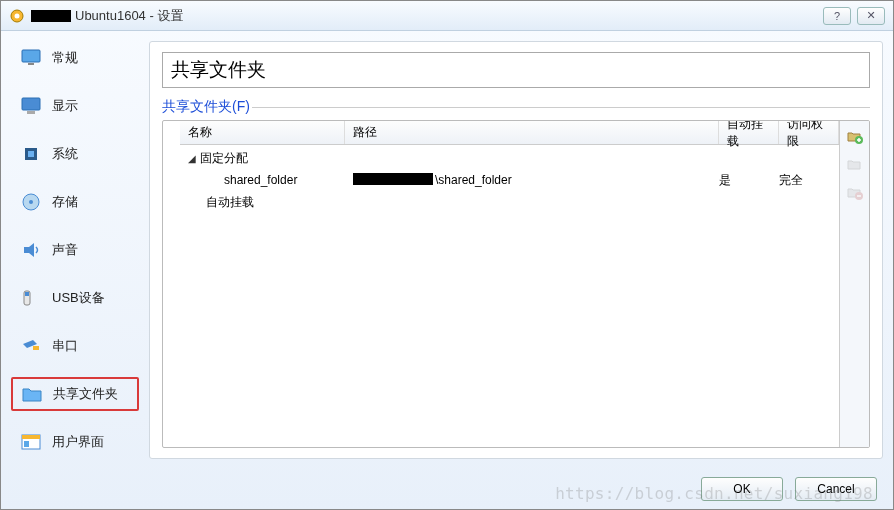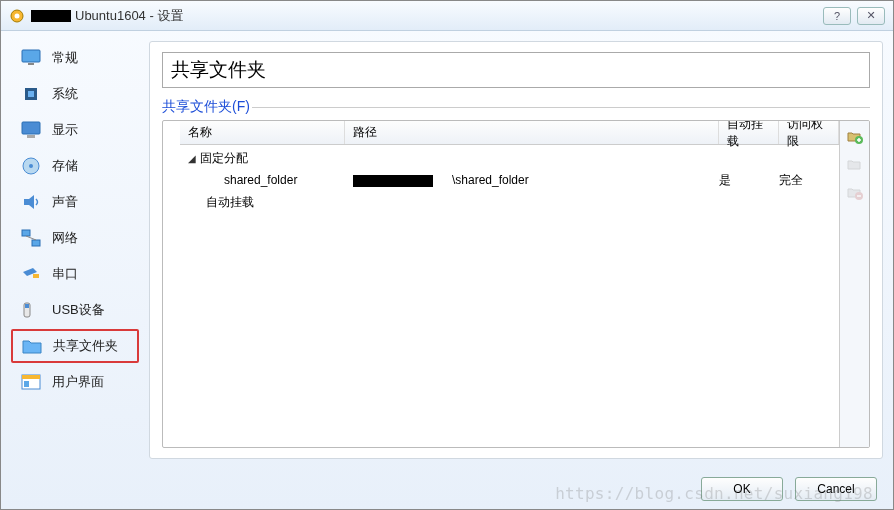--- a/index.html
+++ b/index.html
@@ -8,21 +8,21 @@
     
     .titlebar { height: 30px; display: flex; align-items: center; padding: 8px 8px; background: linear-gradient(#f8fbff, #e2edf8); border-bottom: 1px solid #c0d0e0; }
     .titlebar-icon { width: 16px; height: 16px; margin-right: 6px; }
     .titlebar-redact { width: 40px; height: 12px; background: #000; margin-right: 4px; }
     .titlebar-text { flex: 1; font-size: 13px; color: #333; }
     .titlebar-btns { display: flex; gap: 6px; }
     .titlebar-btn { width: 28px; height: 18px; border: 1px solid #9bb; border-radius: 3px; background: linear-gradient(#fefefe, #e2eaf2); display: flex; align-items: center; justify-content: center; font-size: 11px; color: #556; cursor: pointer; }
     
     .body { display: flex; padding: 10px; gap: 10px; height: calc(100% - 70px); }
     
-    .sidebar { width: 128px; display: flex; flex-direction: column; gap: 2px; text-align: center; }
+    .sidebar { width: 128px; display: flex; flex-direction: column; gap: 14px; text-align: center; }
     .sidebar-item { height: 34px; display: flex; align-items: center; padding: 0 8px; gap: 10px; cursor: pointer; border-radius: 2px; border: 1px solid transparent; }
     .sidebar-item.selected { border: 2px solid #d93a3a; }
     .sidebar-icon { width: 22px; height: 20px; flex-shrink: 0; display: flex; align-items: center; justify-content: center; }
     .sidebar-label { font-size: 13px; color: #222; }
     
     .main { flex: 1; background: #fff; border-radius: 3px; padding: 10px 12px; display: flex; flex-direction: column; border: 1px solid #d0d8e0; }
     .panel-title { font-size: 19px; font-weight: normal; padding: 4px 8px; border: 1px solid #aaa; margin-bottom: 10px; }
     .fieldset-label { font-size: 14px; color: #1d4ed8; margin-bottom: 4px; position: relative; }
     .fieldset-label::after { content: ""; position: absolute; left: 90px; right: 0; top: 50%; height: 1px; background: #ccc; }
     
@@ -38,21 +38,21 @@
     .th-path { flex: 1; }
     .th-auto { width: 60px; }
     .th-perm { width: 60px; }
     
     .table-body { flex: 1; font-size: 12px; padding: 2px 0; }
     .tree-row { display: flex; align-items: center; height: 22px; padding: 0 4px; }
     .tree-indent { width: 18px; display: inline-block; }
     .tree-arrow { width: 12px; font-size: 10px; color: #333; }
     .td { padding: 0 4px; }
     .td-name { width: 165px; display: flex; align-items: center; }
-    .td-path { flex: 1; display: flex; align-items: flex-end; gap: 19px; }
+    .td-path { flex: 1; display: flex; align-items: flex-start; gap: 2px; }
     .td-auto { width: 60px; }
     .td-perm { width: 60px; }
     .path-redact { width: 80px; height: 12px; background: #000; display: inline-block; }
     
     .footer { height: 40px; display: flex; align-items: center; justify-content: flex-end; padding: 0 16px; gap: 12px; }
     .btn { min-width: 82px; height: 24px; border: 1px solid #8a9; border-radius: 3px; background: linear-gradient(#fefefe, #e4ecf4); font-size: 12px; cursor: pointer; }
     
     .watermark { position: absolute; right: 20px; bottom: 6px; font-size: 16px; color: rgba(120,120,120,0.28); letter-spacing: 0.3px; font-family: monospace; }
   </style>
 </head>
@@ -81,80 +81,70 @@
             <svg viewBox="0 0 22 20">
               <rect x="2" y="2" width="18" height="12" rx="1" fill="#5aa7e8" stroke="#2a6fb4"></rect>
               <rect x="8" y="15" width="6" height="2" fill="#888"></rect>
             </svg>
           </span>
         <span class="sidebar-label">常规</span>
       </div>
       <div class="sidebar-item">
         <span class="sidebar-icon">
             <svg viewBox="0 0 22 20">
+              <rect x="2" y="2" width="18" height="12" rx="1" fill="#4a8cd4" stroke="#2a6fb4"></rect>
+              <rect x="7" y="15" width="8" height="3" fill="#aaa"></rect>
+            </svg>
+          </span>
+        <span class="sidebar-label">显示</span>
+      </div>
+      <div class="sidebar-item">
+        <span class="sidebar-icon">
+            <svg viewBox="0 0 22 20">
               <rect x="5" y="4" width="12" height="12" fill="#2a5a8a"></rect>
               <rect x="8" y="7" width="6" height="6" fill="#6ab0f0"></rect>
             </svg>
           </span>
         <span class="sidebar-label">系统</span>
       </div>
       <div class="sidebar-item">
         <span class="sidebar-icon">
             <svg viewBox="0 0 22 20">
-              <rect x="2" y="2" width="18" height="12" rx="1" fill="#4a8cd4" stroke="#2a6fb4"></rect>
-              <rect x="7" y="15" width="8" height="3" fill="#aaa"></rect>
-            </svg>
-          </span>
-        <span class="sidebar-label">显示</span>
-      </div>
-      <div class="sidebar-item">
-        <span class="sidebar-icon">
-            <svg viewBox="0 0 22 20">
               <circle cx="11" cy="10" r="8" fill="#b8d8f0" stroke="#4a8cd4"></circle>
               <circle cx="11" cy="10" r="2" fill="#4a8cd4"></circle>
             </svg>
           </span>
         <span class="sidebar-label">存储</span>
       </div>
       <div class="sidebar-item">
         <span class="sidebar-icon">
             <svg viewBox="0 0 22 20">
               <path d="M4 7 L9 7 L14 3 L14 17 L9 13 L4 13 Z" fill="#4a8cd4"></path>
               <path d="M16 7 Q19 10 16 13" fill="none" stroke="#4a8cd4" stroke-width="1.5"></path>
             </svg>
           </span>
         <span class="sidebar-label">声音</span>
       </div>
       <div class="sidebar-item">
         <span class="sidebar-icon">
             <svg viewBox="0 0 22 20">
-              <rect x="2" y="2" width="8" height="6" fill="#5aa7e8" stroke="#2a6fb4"></rect>
-              <rect x="12" y="12" width="8" height="6" fill="#5aa7e8" stroke="#2a6fb4"></rect>
-              <line x1="6" y1="8" x2="16" y2="12" stroke="#888"></line>
-            </svg>
-          </span>
-        <span class="sidebar-label">网络</span>
+              <rect x="4" y="3" width="6" height="14" rx="2" fill="#e8e8e8" stroke="#888"></rect>
+              <rect x="5" y="4" width="4" height="4" fill="#4a8cd4"></rect>
+            </svg>
+          </span>
+        <span class="sidebar-label">USB设备</span>
       </div>
       <div class="sidebar-item">
         <span class="sidebar-icon">
             <svg viewBox="0 0 22 20">
               <path d="M3 8 L13 4 L17 8 L7 12 Z" fill="#4a8cd4"></path>
               <rect x="13" y="10" width="6" height="4" fill="#f7b731"></rect>
             </svg>
           </span>
         <span class="sidebar-label">串口</span>
-      </div>
-      <div class="sidebar-item">
-        <span class="sidebar-icon">
-            <svg viewBox="0 0 22 20">
-              <rect x="4" y="3" width="6" height="14" rx="2" fill="#e8e8e8" stroke="#888"></rect>
-              <rect x="5" y="4" width="4" height="4" fill="#4a8cd4"></rect>
-            </svg>
-          </span>
-        <span class="sidebar-label">USB设备</span>
       </div>
       <div class="sidebar-item selected">
         <span class="sidebar-icon">
             <svg viewBox="0 0 22 20">
               <path d="M2 5 L8 5 L10 7 L20 7 L20 17 L2 17 Z" fill="#6ab5f5" stroke="#3a85c5"></path>
             </svg>
           </span>
         <span class="sidebar-label">共享文件夹</span>
       </div>
       <div class="sidebar-item">

